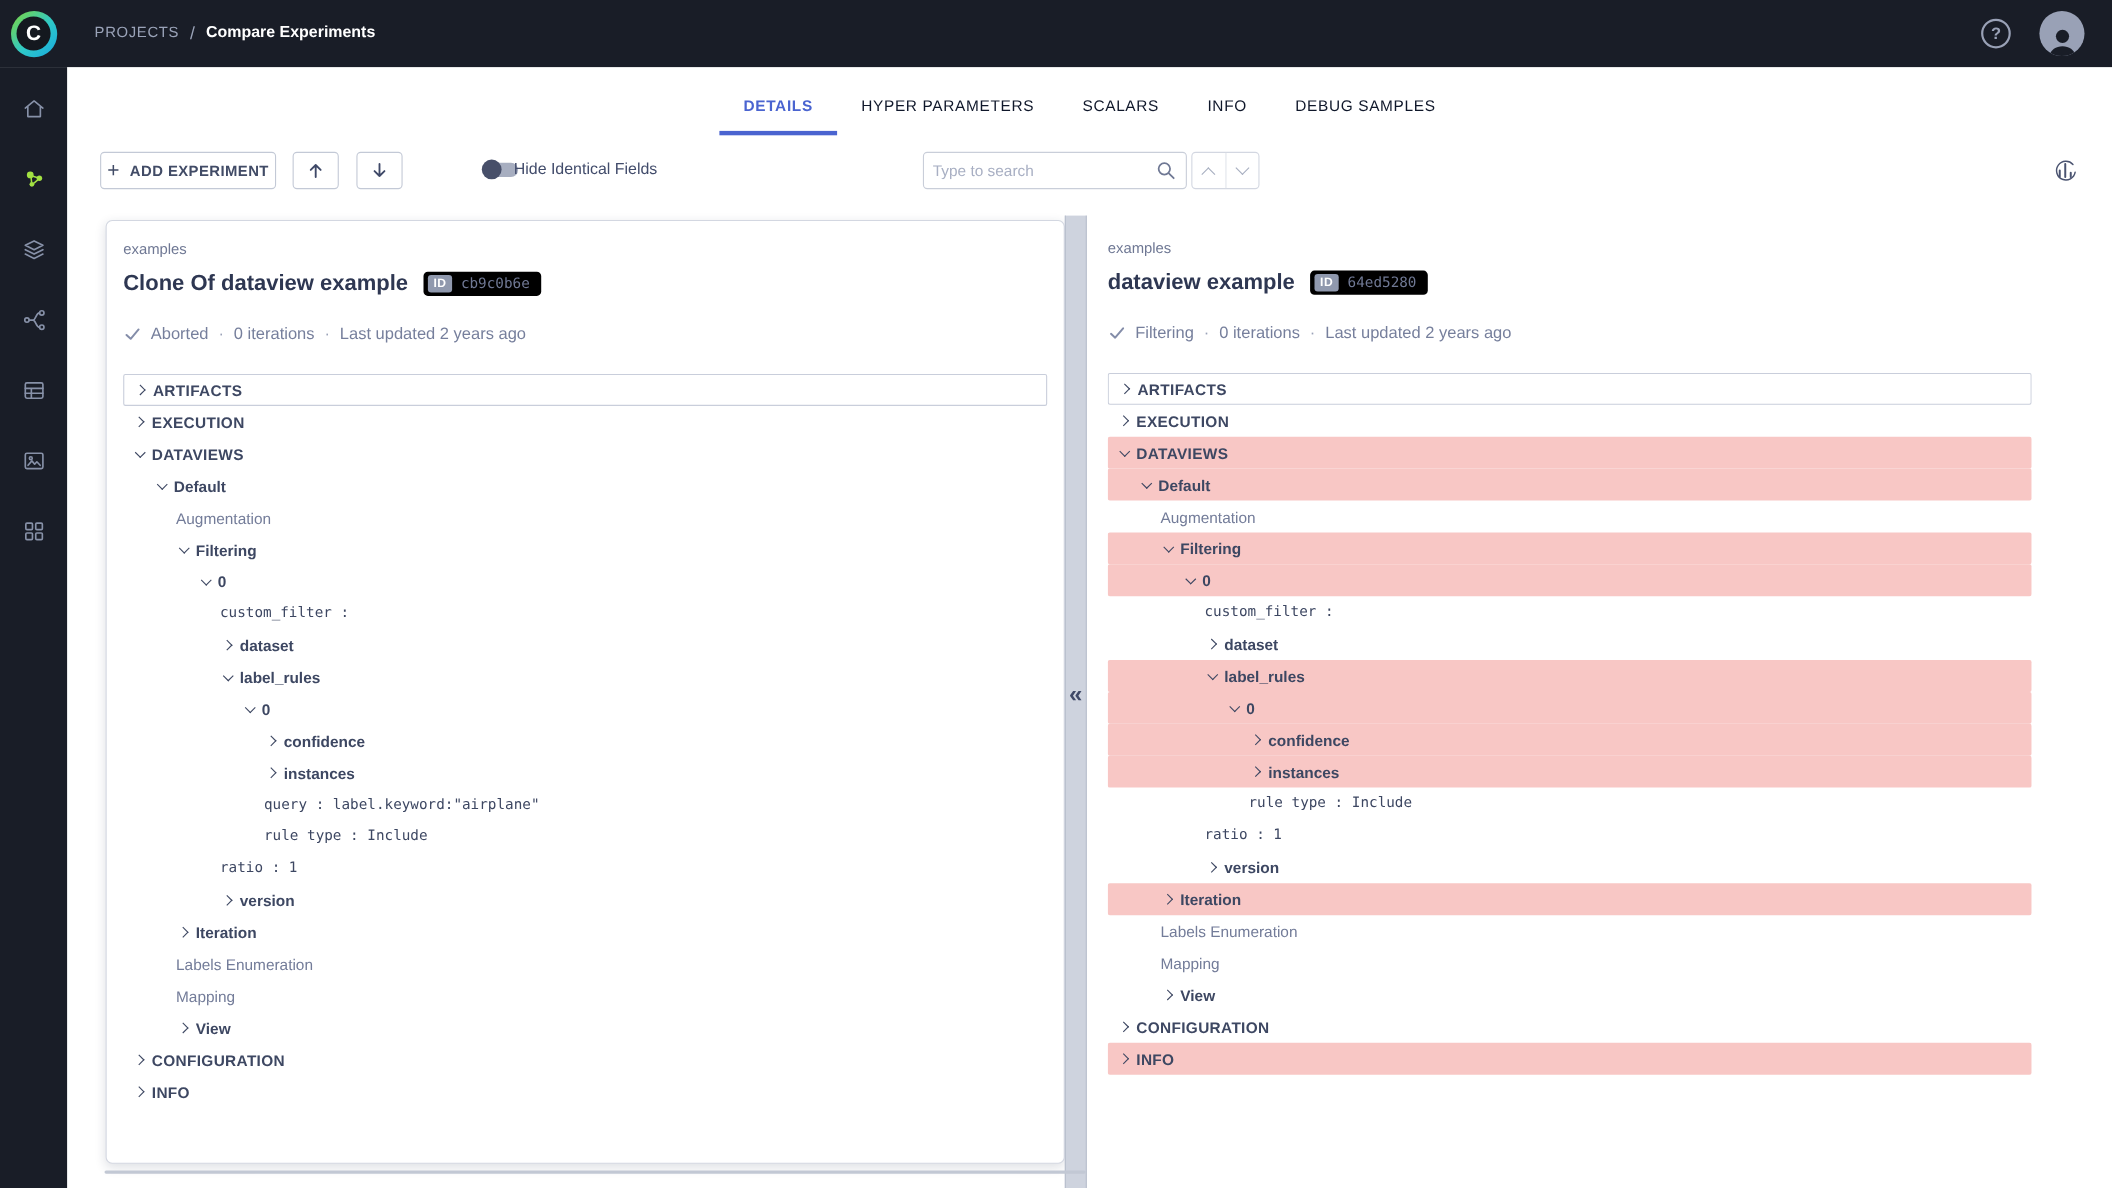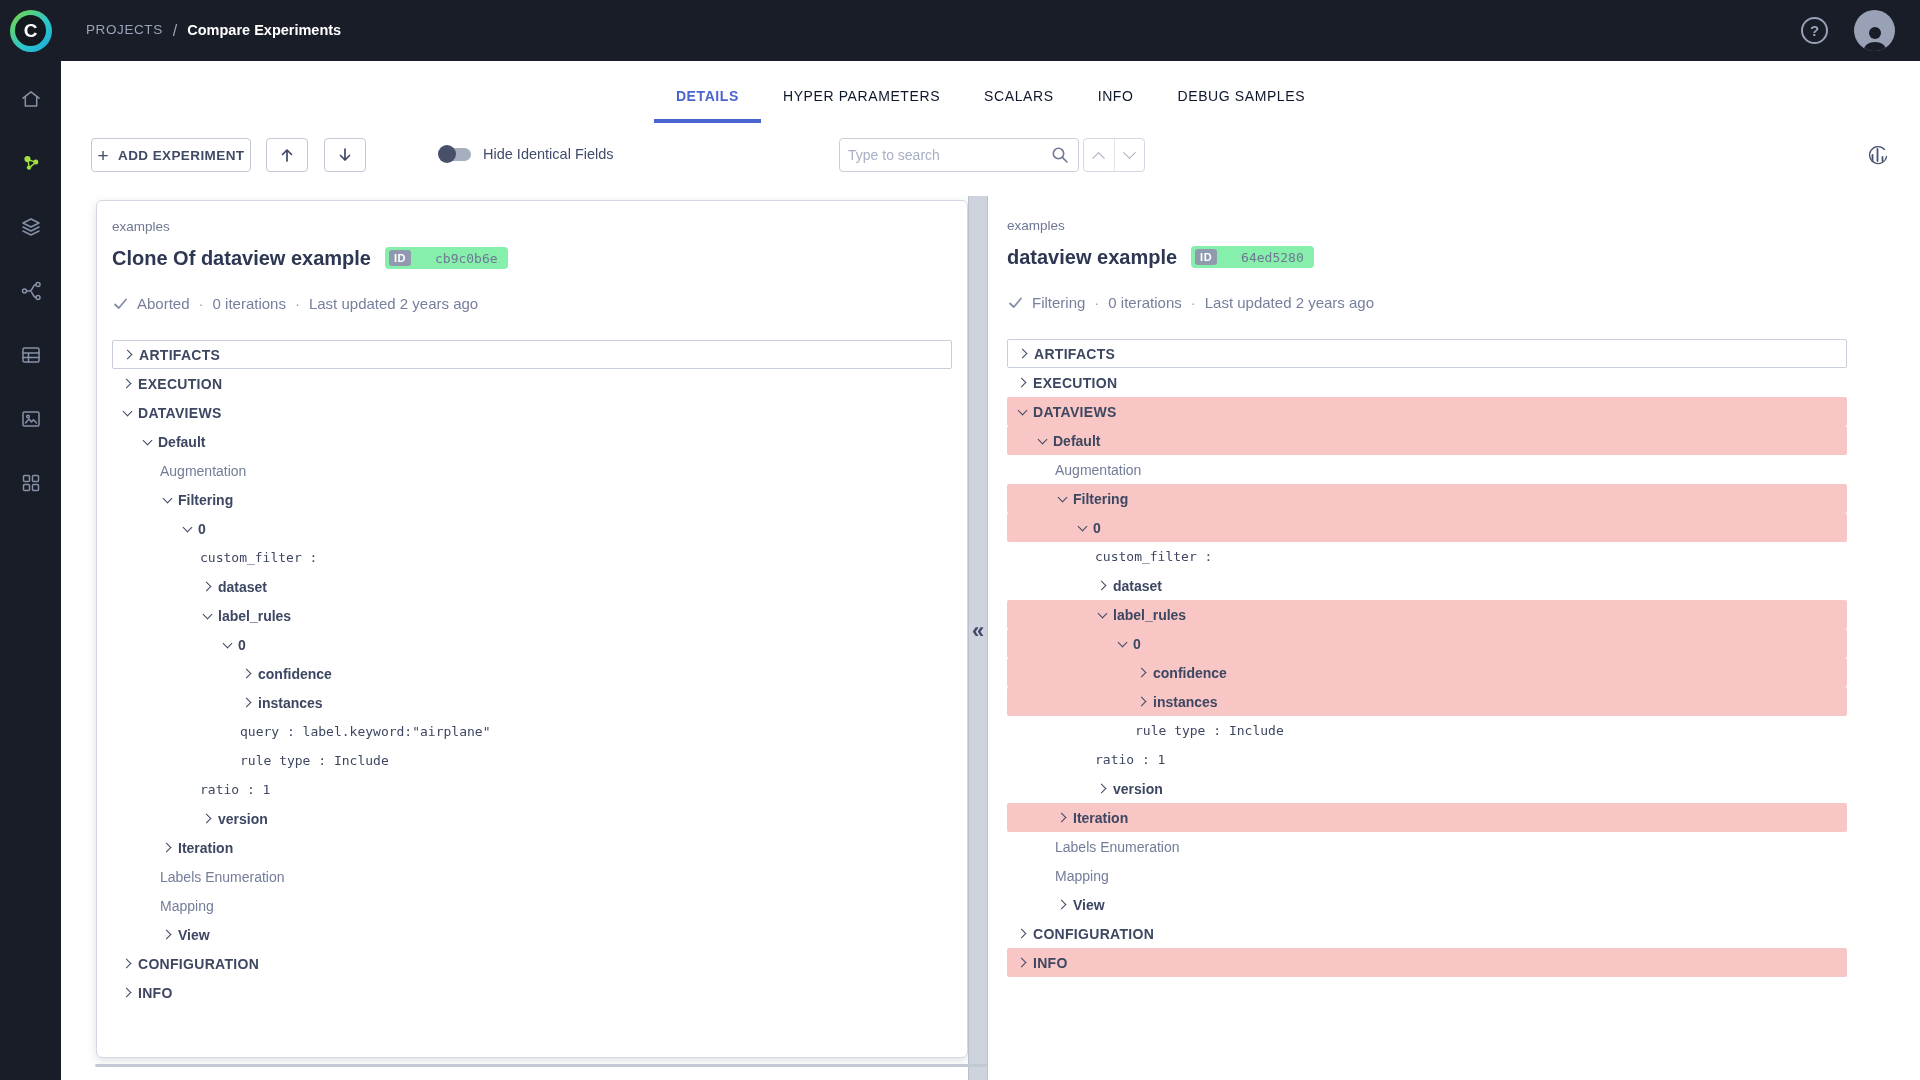--- a/index.html
+++ b/index.html
@@ -35,21 +35,21 @@
   
   .toolbar{position:absolute;left:0;top:62px;width:100%;height:60px}
   .toolbar>*{position:absolute}
   .btn{border:1px solid #c3c9d6;border-radius:4px;background:#fff;display:flex;align-items:center;justify-content:center;cursor:pointer;color:#414b66}
   .add-btn{left:30px;top:15px;width:160px;height:34px;gap:9px;font-size:13.5px;font-weight:700;letter-spacing:.4px}
   .plus{font-size:19px;font-weight:400;line-height:1}
   .arrow-btn{width:42px;height:34px;top:15px}
   .up-btn{left:205px}.down-btn{left:263px}
   .toggle{left:378px;top:25px;width:32px;height:13px;border-radius:7px;background:#a7aec0;cursor:pointer}
   .knob{position:absolute;left:-1px;top:-3px;width:18px;height:18px;border-radius:50%;background:#474f69}
-  .hide-label{left:422px;top:23px;font-size:14.5px;color:#424c6b}
+  .hide-label{left:406px;top:23px;font-size:14.5px;color:#424c6b}
   .search-box{left:778px;top:15px;width:240px;height:34px;border:1px solid #c9ced9;border-radius:4px;display:flex;align-items:center;padding:0 8px;background:#fff}
   .search-box input{border:none;outline:none;flex:1;font-size:14px;color:#414b66;font-family:"Liberation Sans",sans-serif;background:transparent}
   .search-box input::placeholder{color:#a8afc3}
   .searchnav{left:1022px;top:15px;width:62px;height:34px;border:1px solid #d3d7e1;border-radius:4px;display:flex}
   .searchnav .half{flex:1;display:flex;align-items:center;justify-content:center;cursor:pointer}
   .searchnav .half+.half{border-left:1px solid #e2e5ec}
   .mini-chev{width:9px;height:9px;border-right:1.8px solid #a7aec0;border-bottom:1.8px solid #a7aec0;display:inline-block}
   .mini-chev.up{transform:rotate(-135deg) translate(-2px,-2px)}
   .mini-chev.dn{transform:rotate(45deg) translate(-2px,-2px)}
   .view-btn{left:1798px;top:13px;width:38px;height:38px;display:flex;align-items:center;justify-content:center;cursor:pointer}
@@ -60,21 +60,21 @@
   .panel-plain{position:absolute;left:946px;top:4px;width:840px;height:858px;background:#fff;overflow:hidden}
   .splitter{position:absolute;left:907px;top:0;width:20px;height:884px;background:#ced3de;border-left:1px solid #b9bfcc;border-right:1px solid #b9bfcc}
   .collapse-glyph{position:absolute;top:424px;left:0;width:100%;text-align:center;font-size:22px;font-weight:600;color:#3f4968;cursor:pointer;line-height:1}
   .hscroll{position:absolute;left:34px;top:868px;width:892px;height:3px;background:#c2c8d4;border-radius:2px}
 
   
   .panel-head{padding-top:18px}
   .project-name{font-size:13.5px;color:#6f7894;margin-bottom:9px;cursor:pointer}
   .title-row{display:flex;align-items:center;gap:14px;height:30px;margin-bottom:22px}
   .exp-title{font-size:20px;font-weight:700;color:#2e3752;font-family:Liberation Sans, sans-serif}
-  .id-badge{display:inline-flex;align-items:center;gap:24px;background:#86efac;border-radius:4px;padding:3px 10px 3px 4px;cursor:pointer}
+  .id-badge{display:inline-flex;align-items:center;gap:8px;background:#000000;border-radius:4px;padding:3px 10px 3px 4px;cursor:pointer}
   .id-chip{background:#9099ae;color:#fff;font-size:11px;font-weight:700;padding:2px 5px;border-radius:3px;letter-spacing:.5px}
   .id-value{font-family:"DejaVu Sans Mono",monospace;font-size:13px;color:#6f7894}
   .status-row{display:flex;align-items:center;font-size:15px;color:#767f9c;margin-bottom:28px}
   .status-row svg{margin-right:8px}
   .dot{margin:0 9px;color:#9aa2b8}
 
   
   .tree-row{height:29px;display:flex;align-items:center;font-size:14px;color:var(--ink);border-radius:2px}
   .tree-row .chev{width:15px;height:15px;position:relative;flex:0 0 15px;margin-right:3px}
   .chev::before{content:"";position:absolute;width:6px;height:6px;border-right:1.7px solid #3d4762;border-bottom:1.7px solid #3d4762}

